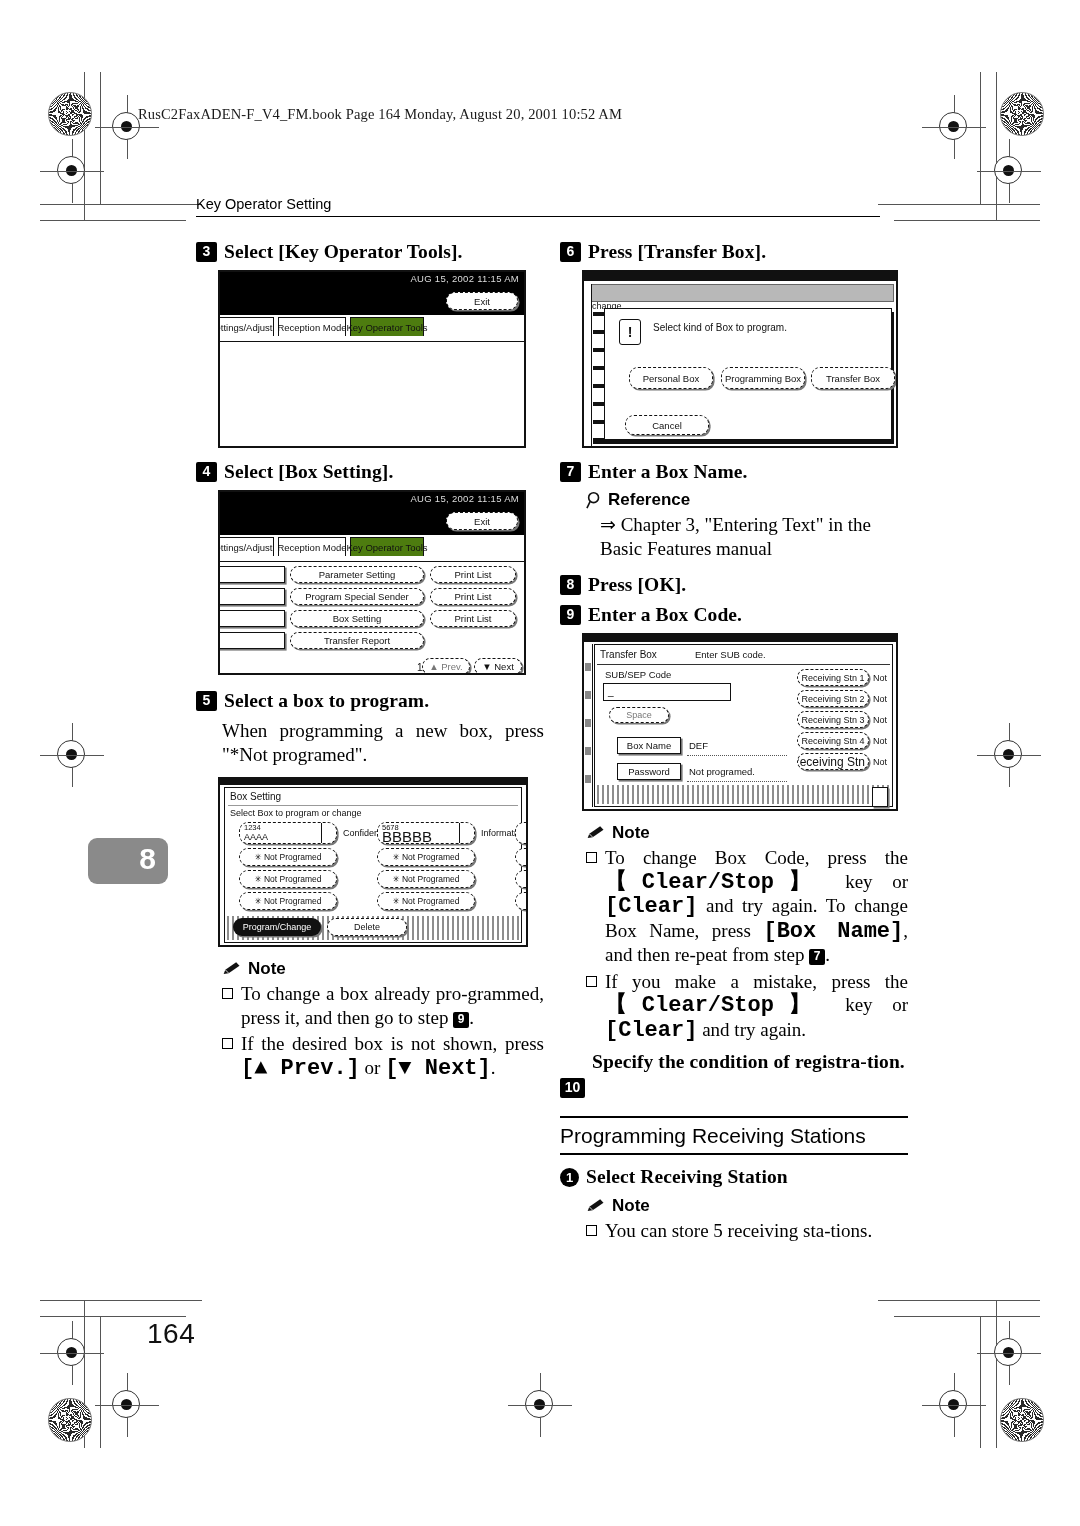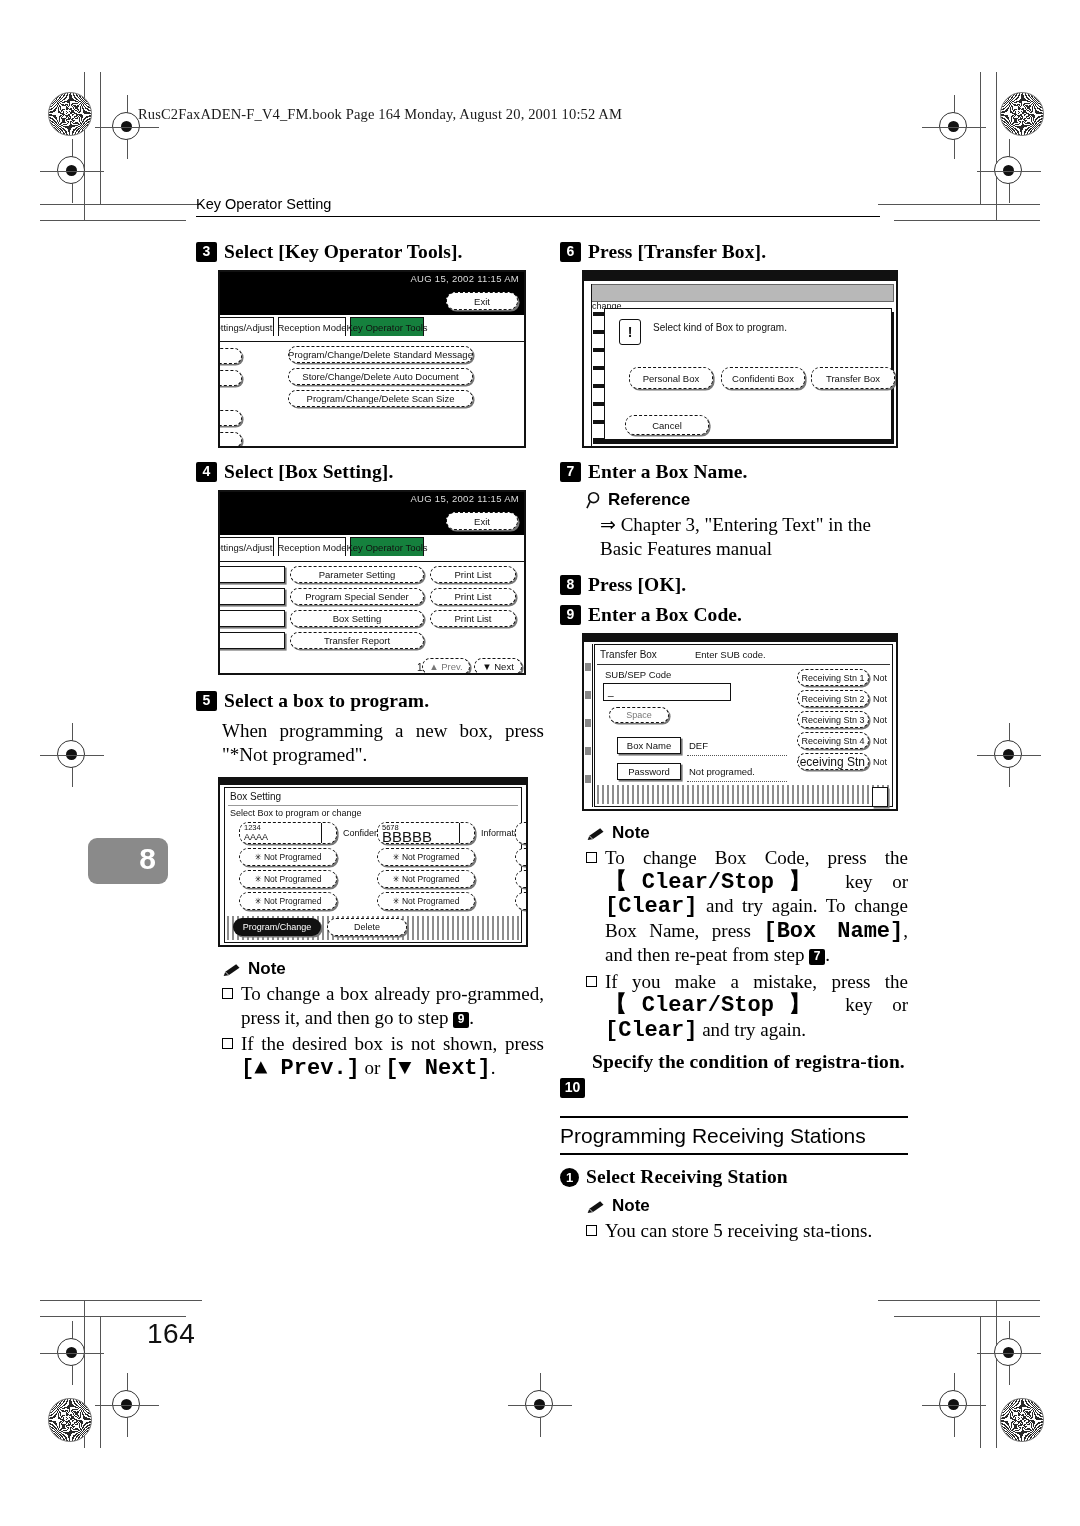--- a/index.html
+++ b/index.html
@@ -116,21 +116,21 @@
   .bodytxt{
     font-family:"Liberation Serif", serif;
     font-size:19px; line-height:24px;
     text-align:justify;
     margin:2px 0 10px 26px;
   }
 
   
   .noteblk{ margin:12px 0 4px 26px; }
   .notehdr{
-    display:flex; align-items:flex-end; gap:6px;
+    display:flex; align-items:center; gap:6px;
     font-family:"Liberation Sans", sans-serif;
     font-weight:bold; font-size:17px;
     margin-bottom:3px;
   }
   .pencil{ width:20px;height:16px; display:block;}
   .magnif{ width:19px;height:19px; display:block;}
   .noteitem{
     display:flex; gap:8px; align-items:flex-start;
     font-family:"Liberation Serif", serif;
     font-size:19px; line-height:23.5px;
@@ -195,21 +195,21 @@
   }
   .btn.dash{ border-style:dashed;border-radius:9px; }
   .btn.dark{ background:#111; color:#fff; }
   .tabrow{ position:relative; height:24px; border-bottom:1.6px solid #111; }
   .tab{
     position:absolute; top:2px; height:19px;
     background:#fff; border:1.5px solid #111; border-bottom:none;
     font-size:9.5px; display:flex;align-items:center;justify-content:center;
     box-sizing:border-box; white-space:nowrap;
   }
-  .tab.sel{ background:#15803d; }
+  .tab.sel{ background:#4d7c0f; }
   .lcdbody{ position:relative; background:#fff; }
   .lbl{ position:absolute; font-size:9.5px; white-space:nowrap;}
   .hatch{
     position:absolute;
     background:
       repeating-linear-gradient(90deg,#7a7a7a 0 2px,#fff 2px 5px),
       repeating-linear-gradient(0deg,#9a9a9a 0 1px,transparent 1px 3px);
     opacity:.85;
   }
   .graybar{ position:absolute; background:#c9c9c9; }
@@ -332,29 +332,20 @@
       <div class="lcdtop">
         <span class="stamp">AUG 15, 2002  11:15 AM</span>
       </div>
       <div class="lcdbar2">
         <div class="btn dash" style="right:6px;top:3px;width:72px;height:18px;">Exit</div>
       </div>
       <div class="tabrow" style="height:26px;">
         <div class="tab" style="left:-6px;width:60px;">ettings/Adjust</div>
         <div class="tab" style="left:58px;width:68px;">Reception Mode</div>
         <div class="tab sel" style="left:130px;width:74px;">Key Operator Tools</div>
-      </div>
-      <div class="lcdbody" style="height:126px;">
-        <div class="btn dash" style="left:-18px;top:6px;width:40px;height:16px;"></div>
-        <div class="btn dash" style="left:-18px;top:28px;width:40px;height:16px;"></div>
-        <div class="btn dash" style="left:-18px;top:68px;width:40px;height:16px;"></div>
-        <div class="btn dash" style="left:-18px;top:90px;width:40px;height:16px;"></div>
-        <div class="btn dash" style="left:68px;top:4px;width:185px;height:17px;">Program/Change/Delete Standard Message</div>
-        <div class="btn dash" style="left:68px;top:26px;width:185px;height:17px;">Store/Change/Delete Auto Document</div>
-        <div class="btn dash" style="left:68px;top:48px;width:185px;height:17px;">Program/Change/Delete Scan Size</div>
       </div>
     </div>
 
     <div class="step">
       <span class="stepnum">4</span>
       <span class="steptxt">Select [Box Setting].</span>
     </div>
 
     <div class="shot" style="width:308px;height:185px;">
       <div class="lcdtop">
@@ -473,21 +464,21 @@
       <div class="graybar" style="left:9px;top:80px;width:12px;height:14px;background:#fff;"></div>
       <div class="graybar" style="left:9px;top:98px;width:12px;height:14px;background:#fff;"></div>
       <div class="graybar" style="left:9px;top:116px;width:12px;height:14px;background:#fff;"></div>
       <div class="graybar" style="left:9px;top:134px;width:12px;height:14px;background:#fff;"></div>
       <div class="graybar" style="left:9px;top:152px;width:12px;height:14px;background:#fff;"></div>
 
       <div class="dlg" style="left:20px;top:36px;right:4px;bottom:6px;">
         <div class="warnicon" style="left:14px;top:10px;">!</div>
         <div class="lbl" style="left:48px;top:13px;font-size:10px;">Select kind of Box to program.</div>
         <div class="btn dash" style="left:24px;top:58px;width:84px;height:22px;">Personal Box</div>
-        <div class="btn dash" style="left:116px;top:58px;width:84px;height:22px;">Confidenti Box</div>
+        <div class="btn dash" style="left:116px;top:58px;width:84px;height:22px;">Programming Box</div>
         <div class="btn dash" style="left:206px;top:58px;width:84px;height:22px;">Transfer Box</div>
         <div class="btn dash" style="left:20px;top:106px;width:84px;height:20px;">Cancel</div>
       </div>
     </div>
 
     <div class="step" style="margin-top:12px;">
       <span class="stepnum">7</span>
       <span class="steptxt">Enter a Box Name.</span>
     </div>
 

